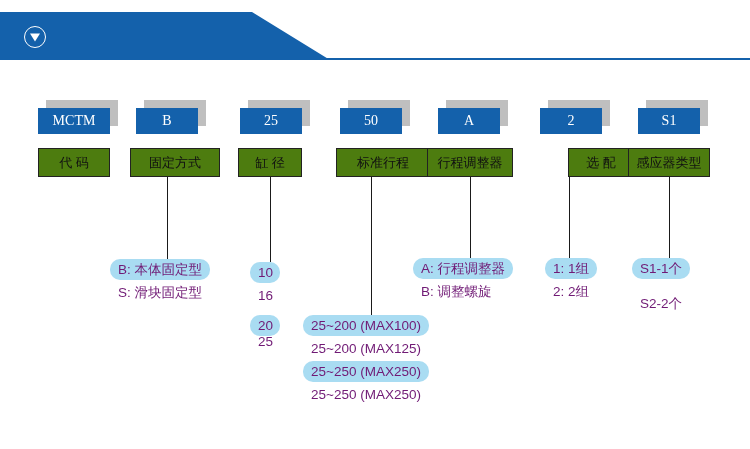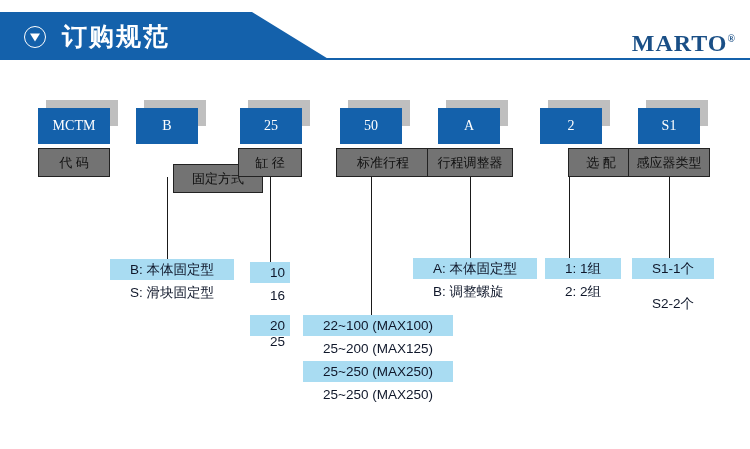--- a/index.html
+++ b/index.html
@@ -57,92 +57,89 @@
     position:absolute;background:#bfbfbf;
   }
   .code-box{
     position:absolute;
     background:#1461ab;
     color:#ffffff;
     font-family:"Liberation Serif","DejaVu Serif",serif;
     font-size:14px;
     display:flex;align-items:center;justify-content:center;
     box-sizing:border-box;
-    height:36px;
+    height:26px;
   }
   .label-box{
     position:absolute;
     border:1px solid #222222;
-    background:#737373;
+    background:#4d7c0f;
     color:#111111;
     font-size:13px;
     display:flex;align-items:center;justify-content:center;
     box-sizing:border-box;
     height:29px;
   }
   .connector{
     position:absolute;width:1px;background:#1a1a1a;
   }
 
   .opt{
     position:absolute;
     font-size:13.5px;
-    color:#0f172a;
+    color:#701a75;
     white-space:nowrap;
     line-height:19px;
-    padding:1px 20px;
+    padding:1px 8px;
     box-sizing:border-box;
+    border-radius:10px;
   }
   .opt.hl{background:#a9dcf2;}
   .opt.num{text-align:center;}
 </style>
 </head>
 <body>
 
 <div class="page">
 
   <div class="banner"></div>
   <div class="banner-rule"></div>
   <div class="banner-arrow"></div>
-  <div class="banner-title">订购规范</div>
-  <div class="logo">
-    <span>MARTO</span><sup>®</sup>
-  </div>
 
   <div id="diagram">
       <div class="code-shadow" style="left: 46px; top: 100px; width: 72px; height: 26px;"></div>
       <div class="code-box" style="left: 38px; top: 108px; width: 72px;">MCTM</div>
       <div class="label-box" style="left: 38px; top: 148px; width: 72px;">代 码</div>
       <div class="code-shadow" style="left: 144px; top: 100px; width: 62px; height: 26px;"></div>
       <div class="code-box" style="left: 136px; top: 108px; width: 62px;">B</div>
-      <div class="label-box" style="left: 130px; top: 164px; width: 90px; margin-left: 43px;">固定方式</div>
+      <div class="label-box" style="left: 130px; top: 148px; width: 90px;">固定方式</div>
       <div class="connector" style="left: 167px; top: 177px; height: 82px;"></div>
       <div class="opt hl" style="left: 110px; top: 259px;">B: 本体固定型</div>
       <div class="opt" style="left: 110px; top: 282px;">S: 滑块固定型</div>
       <div class="code-shadow" style="left: 248px; top: 100px; width: 62px; height: 26px;"></div>
       <div class="code-box" style="left: 240px; top: 108px; width: 62px;">25</div>
       <div class="label-box" style="left: 238px; top: 148px; width: 64px;">缸 径</div>
       <div class="connector" style="left: 270px; top: 177px; height: 85px;"></div>
       <div class="opt hl num" style="left: 250px; top: 262px; width: 30px;">10</div>
       <div class="opt num" style="left: 250px; top: 285px; width: 30px;">16</div>
       <div class="opt hl num" style="left: 250px; top: 308px; width: 30px; margin-top: 7px;">20</div>
       <div class="opt num" style="left: 250px; top: 331px; width: 30px;">25</div>
       <div class="code-shadow" style="left: 348px; top: 100px; width: 62px; height: 26px;"></div>
       <div class="code-box" style="left: 340px; top: 108px; width: 62px;">50</div>
       <div class="label-box" style="left: 336px; top: 148px; width: 94px;">标准行程</div>
       <div class="connector" style="left: 371px; top: 177px; height: 138px;"></div>
-      <div class="opt hl" style="left: 303px; top: 315px;">22~100 (MAX100)</div>
+      <div class="opt hl" style="left: 303px; top: 315px;">25~200 (MAX100)</div>
       <div class="opt" style="left: 303px; top: 338px;">25~200 (MAX125)</div>
       <div class="opt hl" style="left: 303px; top: 361px;">25~250 (MAX250)</div>
       <div class="opt" style="left: 303px; top: 384px;">25~250 (MAX250)</div>
       <div class="code-shadow" style="left: 446px; top: 100px; width: 62px; height: 26px;"></div>
       <div class="code-box" style="left: 438px; top: 108px; width: 62px;">A</div>
       <div class="label-box" style="left: 427px; top: 148px; width: 86px;">行程调整器</div>
       <div class="connector" style="left: 470px; top: 177px; height: 81px;"></div>
-      <div class="opt hl" style="left: 413px; top: 258px;">A: 本体固定型</div>
+      <div class="opt hl" style="left: 413px; top: 258px;">A: 行程调整器</div>
       <div class="opt" style="left: 413px; top: 281px;">B: 调整螺旋</div>
       <div class="code-shadow" style="left: 548px; top: 100px; width: 62px; height: 26px;"></div>
       <div class="code-box" style="left: 540px; top: 108px; width: 62px;">2</div>
       <div class="label-box" style="left: 568px; top: 148px; width: 66px;">选 配</div>
       <div class="connector" style="left: 569px; top: 177px; height: 81px;"></div>
       <div class="opt hl" style="left: 545px; top: 258px;">1: 1组</div>
       <div class="opt" style="left: 545px; top: 281px;">2: 2组</div>
       <div class="code-shadow" style="left: 646px; top: 100px; width: 62px; height: 26px;"></div>
       <div class="code-box" style="left: 638px; top: 108px; width: 62px;">S1</div>
       <div class="label-box" style="left: 628px; top: 148px; width: 82px;">感应器类型</div>

